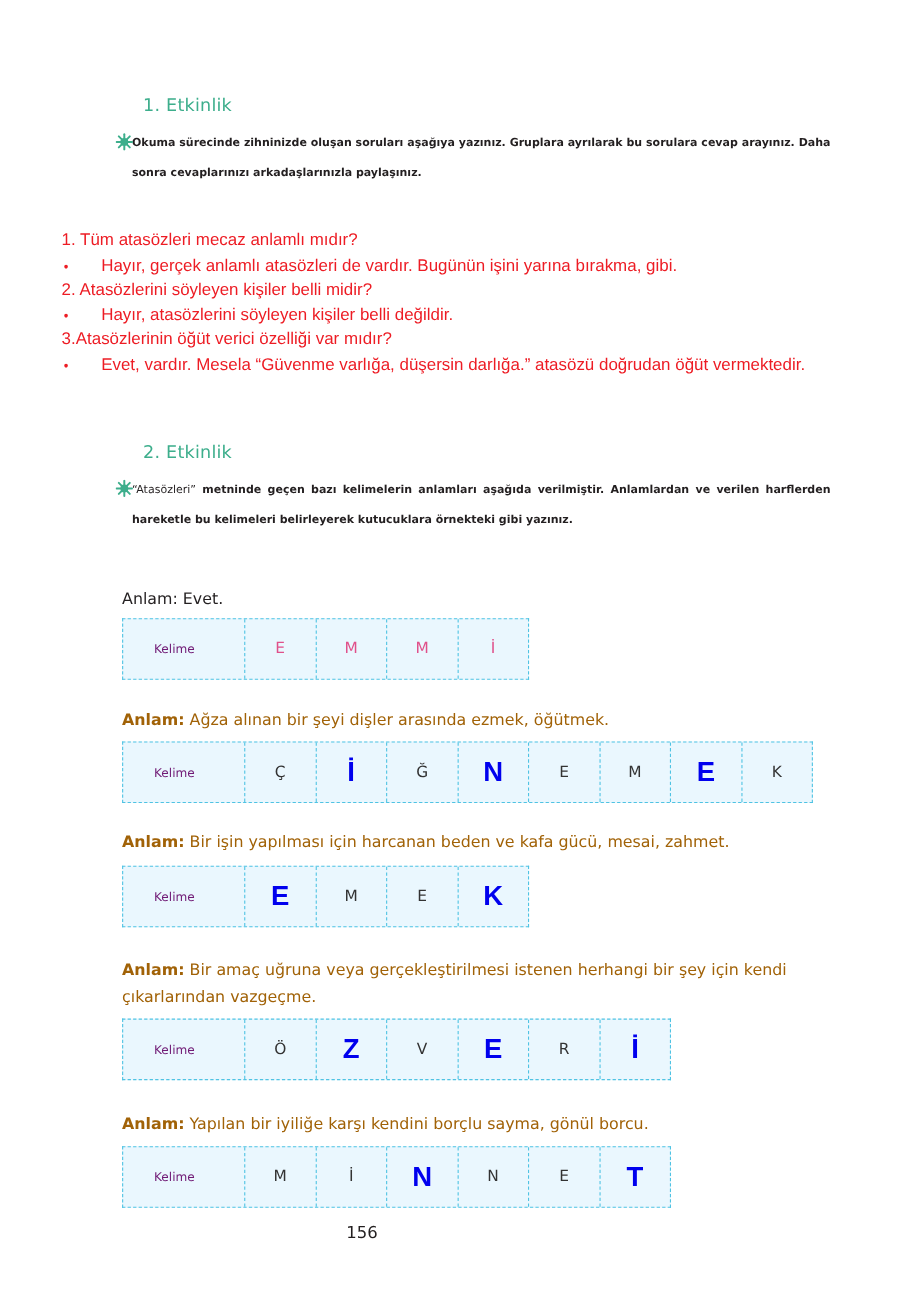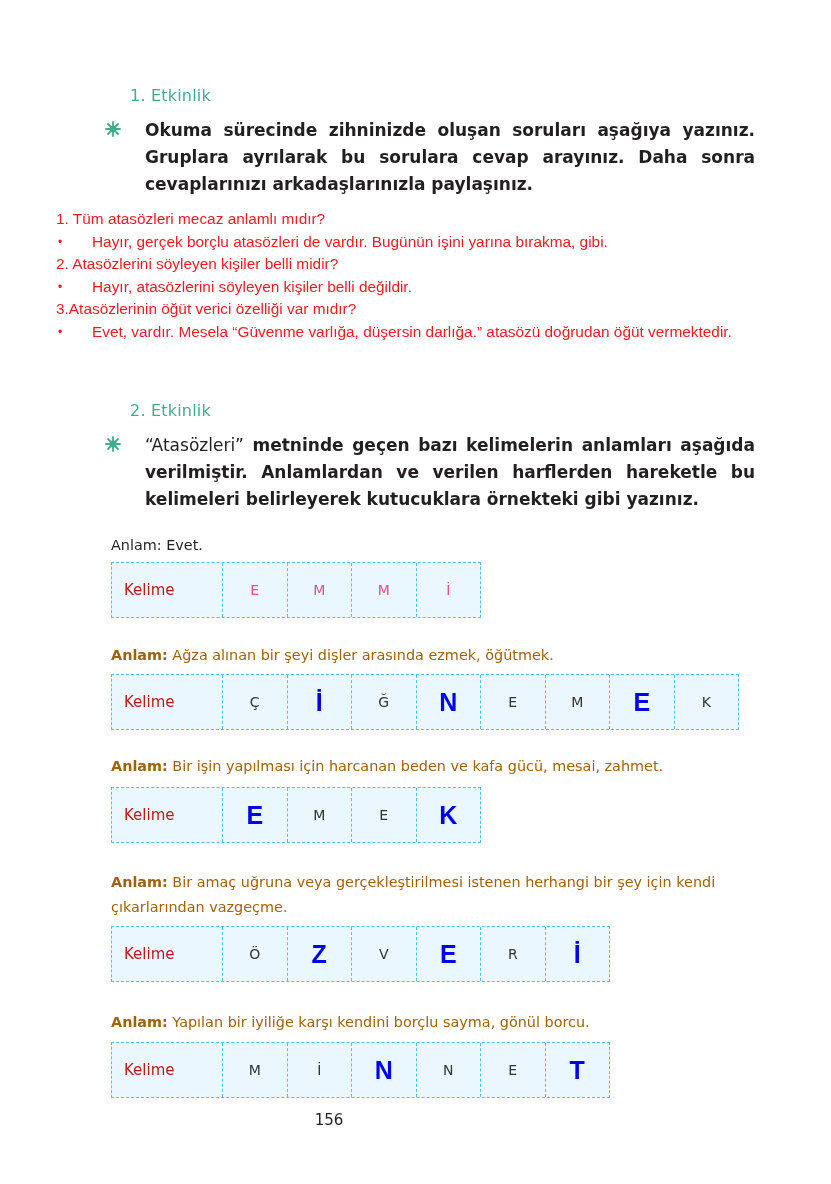--- a/index.html
+++ b/index.html
@@ -4,43 +4,43 @@
 <style>
   html, body { margin: 0; padding: 0; background: #ffffff; }
   body { width: 831px; height: 1184px; position: relative; overflow: hidden;
          font-family: "DejaVu Sans", sans-serif; color: #231f20; }
 
   .heading { position: absolute; left: 130px; font-family: "DejaVu Sans", sans-serif;
              font-weight: normal; font-size: 16px; color: #3dae8c; letter-spacing: 0.2px; }
 
   .instr { position: absolute; left: 105px; width: 650px; }
   .instr .star { position: absolute; left: 0; top: 4px; width: 16px; height: 16px; }
-  .instr .txt { margin-left: 40px; font-family: "DejaVu Sans", sans-serif; font-weight: bold;
-                font-size: 17px; line-height: 27px; color: #231f20; text-align: justify; }
+  .instr .txt { margin-left: 15px; font-family: "DejaVu Sans", sans-serif; font-weight: bold;
+                font-size: 10px; line-height: 27px; color: #231f20; text-align: justify; }
   .instr .txt .plain { font-weight: normal; }
 
   .answers { position: absolute; left: 56px; top: 208px; width: 770px;
              font-family: "Liberation Sans", sans-serif; font-size: 15.4px; color: #ed1c24; }
   .answers .line { height: 22.5px; line-height: 22.5px; white-space: nowrap; position: relative; }
   .answers .bullet-line .dot { position: absolute; left: 2px; font-size: 12px; }
   .answers .bullet-line .t { position: absolute; left: 36px; }
 
   .anlam { position: absolute; left: 111px; font-family: "DejaVu Sans", sans-serif;
            font-size: 14.4px; line-height: 25px; color: #a16207; width: 640px; }
   .anlam .lbl { font-weight: bold; }
   .anlam.plain { color: #231f20; }
 
   .word-table { position: absolute; left: 111px; display: flex; height: 56px;
                 border: 1.5px dashed #4fc3e3; background: #eaf7fe; box-sizing: border-box; }
   .word-table .cell { box-sizing: border-box; height: 100%; display: flex;
                       align-items: center; justify-content: center;
                       border-left: 1.5px dashed #4fc3e3;
                       font-family: "DejaVu Sans", sans-serif; font-size: 14px; color: #333; }
   .word-table .cell.first { width: 110px; border-left: none; justify-content: flex-start;
-                            padding-left: 12px; color: #b91c1c; font-size: 15px; }
+                            padding-left: 28px; color: #701a75; font-size: 11px; }
   .word-table .cell.letter { width: 64.5px; }
   .word-table .cell.pink { color: #e0508a; }
   .word-table .cell.filled { color: #0000ee; font-family: "Liberation Sans", sans-serif;
                              font-weight: bold; font-size: 25px; }
 
   .pageno { position: absolute; left: 0; width: 658px; top: 1111px; text-align: center;
             font-family: "DejaVu Sans", sans-serif; font-size: 15px; color: #231f20; }
 </style>
 </head>
 <body>
@@ -57,21 +57,21 @@
     </g>
     <circle cx="8" cy="8" r="3.6" fill="#3dae8c"></circle>
   </svg>
   <div class="txt">Okuma sürecinde zihninizde oluşan soruları aşağıya yazınız. Gruplara ayrılarak bu sorulara cevap arayınız. Daha sonra cevaplarınızı arkadaşlarınızla paylaşınız.</div>
 </div>
 
 <div class="answers">
   <div class="line">1. Tüm atasözleri mecaz anlamlı mıdır?</div>
   <div class="line bullet-line">
     <span class="dot">•</span>
-    <span class="t">Hayır, gerçek borçlu atasözleri de vardır. Bugünün işini yarına bırakma, gibi.</span>
+    <span class="t">Hayır, gerçek anlamlı atasözleri de vardır. Bugünün işini yarına bırakma, gibi.</span>
   </div>
   <div class="line">2. Atasözlerini söyleyen kişiler belli midir?</div>
   <div class="line bullet-line">
     <span class="dot">•</span>
     <span class="t">Hayır, atasözlerini söyleyen kişiler belli değildir.</span>
   </div>
   <div class="line">3.Atasözlerinin öğüt verici özelliği var mıdır?</div>
   <div class="line bullet-line">
     <span class="dot">•</span>
     <span class="t">Evet, vardır. Mesela “Güvenme varlığa, düşersin darlığa.” atasözü doğrudan öğüt vermektedir.</span>

